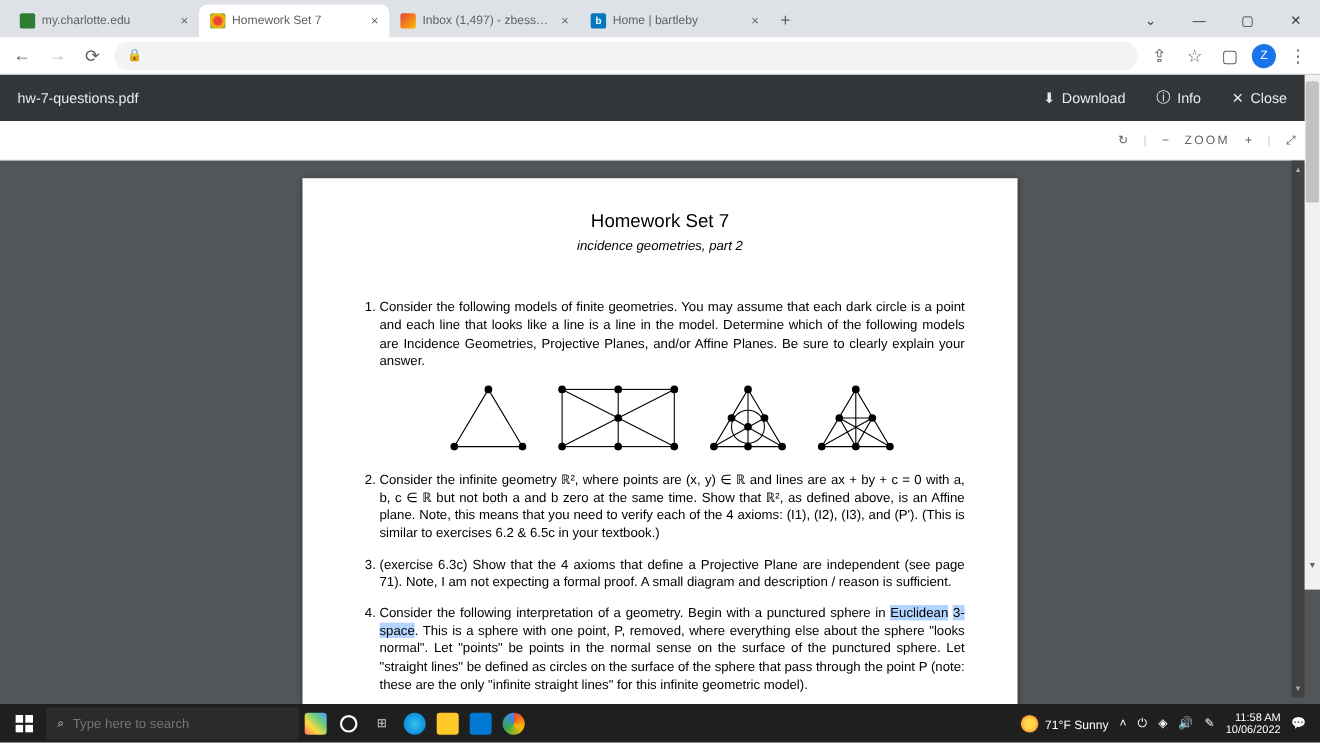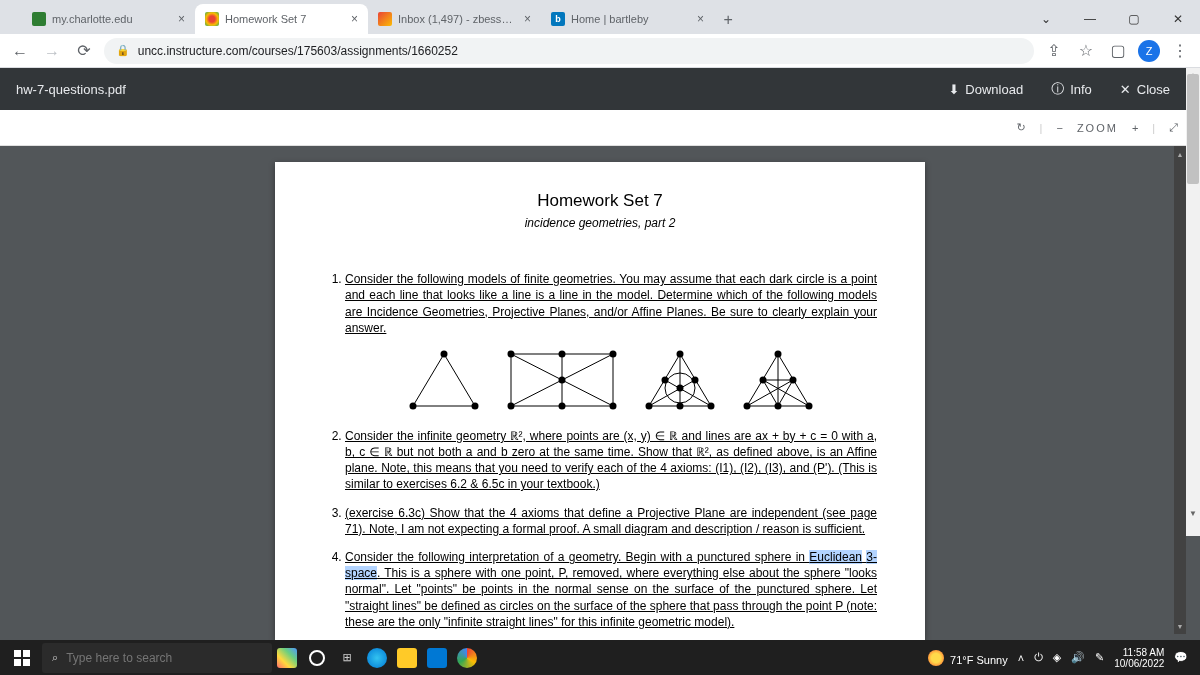--- a/index.html
+++ b/index.html
@@ -1,19 +1,19 @@
 <!DOCTYPE html>
 <html><head>
 <meta charset="utf-8">
 <style>
 * { margin: 0; padding: 0; box-sizing: border-box; font-family: "Segoe UI", Arial, sans-serif; }
 body { width: 1200px; height: 675px; overflow: hidden; background: #fff; position: relative; }
 
 
-.titlebar { height: 34px; background: #dee1e6; display: flex; align-items: flex-end; padding-left: 22px; }
+.titlebar { height: 34px; background: #dee1e6; display: flex; align-items: flex-end; padding-left: 8px; }
 .tab { height: 30px; display: flex; align-items: center; padding: 0 10px; font-size: 11px; color: #5f6368; border-radius: 8px 8px 0 0; position: relative; min-width: 0; }
 .tab.active { background: #fff; }
 .tab .favicon { width: 14px; height: 14px; margin-right: 6px; border-radius: 2px; flex-shrink: 0; }
 .tab .title { white-space: nowrap; overflow: hidden; text-overflow: ellipsis; width: 120px; }
 .tab .close { margin-left: 6px; font-size: 12px; color: #5f6368; }
 .newtab { width: 28px; height: 28px; display: flex; align-items: center; justify-content: center; font-size: 16px; color: #5f6368; }
 .winctrl { margin-left: auto; display: flex; }
 .winbtn { width: 44px; height: 30px; display: flex; align-items: center; justify-content: center; font-size: 12px; color: #333; }
 
 
@@ -30,21 +30,21 @@
 .pdfhead { height: 42px; background: #323639; display: flex; align-items: center; padding: 0 16px; color: #e8eaed; font-size: 13px; }
 .pdffn { flex: 1; }
 .pdfbtn { display: flex; align-items: center; gap: 6px; padding: 0 14px; height: 42px; cursor: pointer; }
 .pdftool { height: 36px; background: #fff; border-bottom: 1px solid #e0e0e0; display: flex; align-items:center; justify-content:flex-end; padding-right: 22px; gap: 14px; color:#5f6368; font-size: 11px; }
 
 .pdfbody { height: 494px; background: #525659; overflow: hidden; position: relative; display:flex; justify-content:center; }
 .page { width: 650px; background: #fff; margin-top: 16px; padding: 28px 48px; font-family: "Latin Modern Roman", "CMU Serif", Georgia, serif; color: #000; font-size: 12px; line-height: 1.35; box-shadow: 0 2px 6px rgba(0,0,0,.4); }
 .page h1 { text-align: center; font-size: 17px; font-weight: normal; margin-bottom: 2px; }
 .page .sub { text-align: center; font-size: 12px; margin-bottom: 40px; font-style: italic; }
 .page ol { padding-left: 22px; }
-.page li { margin-bottom: 12px; text-align: justify; text-decoration: underline; }
+.page li { margin-bottom: 12px; text-align: justify; }
 .figs { display:flex; justify-content:center; gap: 28px; margin: 14px 0 18px; }
 .figs svg { overflow: visible; }
 .hl1 { background: #b3d4ff; }
 .hl2 { background: #b3d4ff; }
 
 .vscroll { position:absolute; right:0; top:0; width:14px; height:100%; background:#f1f1f1; }
 .vscroll .thumb { position:absolute; right:1px; top:6px; width:12px; height:110px; background:#c1c1c1; border-radius:2px; }
 .vscroll .arr { position:absolute; width:14px; height:14px; display:flex; align-items:center; justify-content:center; font-size:8px; color:#666; }
 .vscroll .arr.up { top:0; }
 .vscroll .arr.dn2 { bottom:16px; }
@@ -96,21 +96,20 @@
     <div class="winbtn">✕</div>
   </div>
 </div>
 
 <div class="addrbar">
   <div class="navbtn">←</div>
   <div class="navbtn disabled">→</div>
   <div class="navbtn">⟳</div>
   <div class="omnibox">
     <span class="lock">🔒</span>
-    <span>uncc.instructure.com/courses/175603/assignments/1660252</span>
   </div>
   <div class="extbtn">⇪</div>
   <div class="extbtn">☆</div>
   <div class="extbtn">▢</div>
   <div class="profile">Z</div>
   <div class="extbtn">⋮</div>
 </div>
 
 <div class="pdfviewer">
   <div class="pdfhead">

